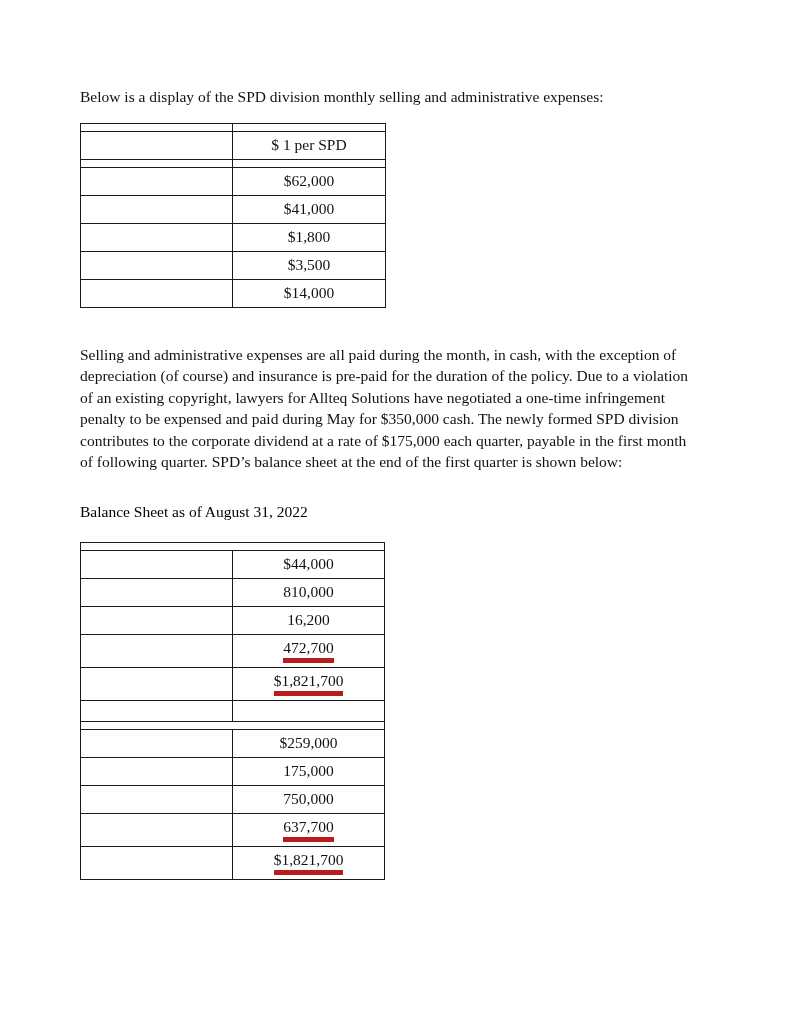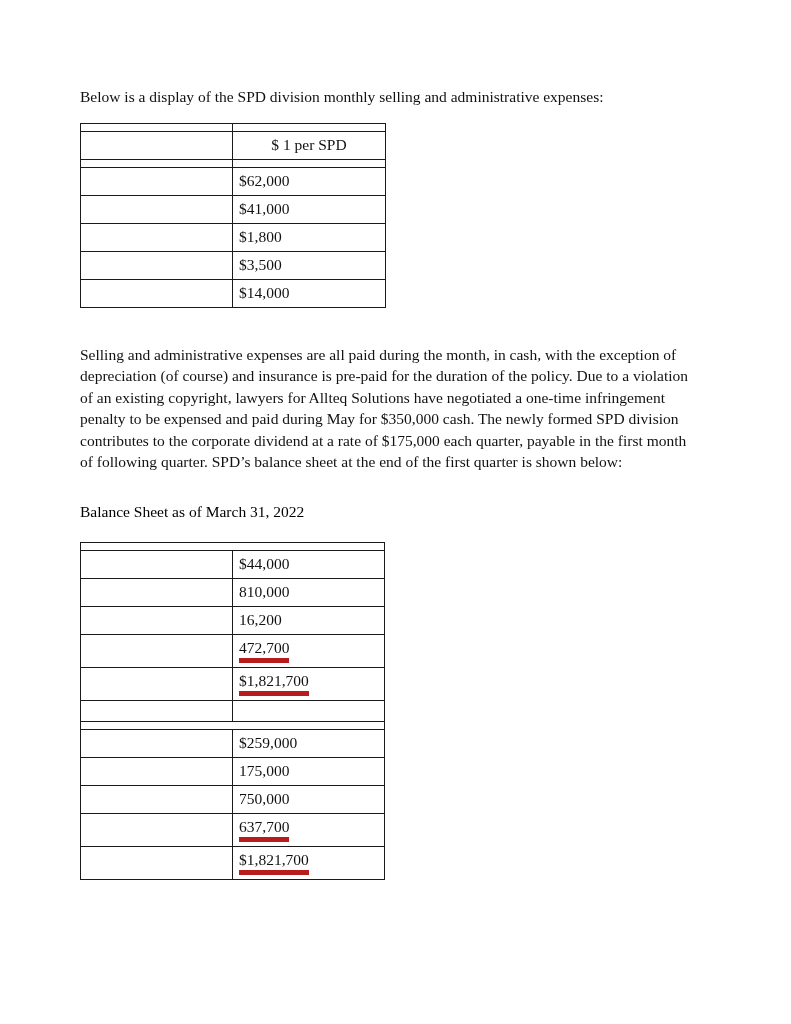--- a/index.html
+++ b/index.html
@@ -55,21 +55,21 @@
   table.balance-table { width: 305px; }
 
   table.doc-table td {
     border: 1px solid #1a1a1a;
     padding: 3px 6px 4px 6px;
     vertical-align: middle;
     box-sizing: border-box;
     overflow: hidden;
   }
   .col-label { width: 152px; }
-  .col-value { width: 153px; text-align: left; }
+  .col-value { width: 153px; text-align: center; }
 
   
   .indent-wrap {
     text-indent: 18px;
   }
   .indent-flat {
     padding-left: 18px !important;
   }
   .center-cell { text-align: center; }
   .header-cell {
@@ -132,21 +132,21 @@
         </tr>
       </tbody>
   </table>
 
   <div class="spacer-36"></div>
 
   <p class="para body-para">Selling and administrative expenses are all paid during the month, in cash, with the exception of depreciation (of course) and insurance is pre-paid for the duration of the policy. Due to a violation of an existing copyright, lawyers for Allteq Solutions have negotiated a one-time infringement penalty to be expensed and paid during May for $350,000 cash. The newly formed SPD division contributes to the corporate dividend at a rate of $175,000 each quarter, payable in the first month of following quarter. SPD’s balance sheet at the end of the first quarter is shown below:</p>
 
   <div class="spacer-28"></div>
 
-  <p class="bs-title">Balance Sheet as of March 31, 2022</p>
+  <p class="bs-title">Balance Sheet as of August 31, 2022</p>
 
   <div class="spacer-20"></div>
 
   <table class="doc-table balance-table">
     <tbody>
         <tr>
           <td class="header-cell" colspan="2"></td>
         </tr>
         <tr>
           <td class="col-label"></td>

